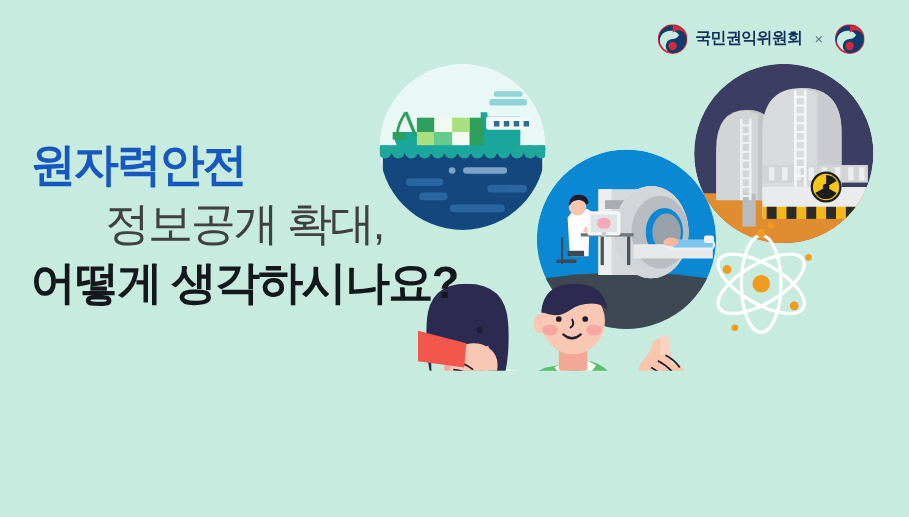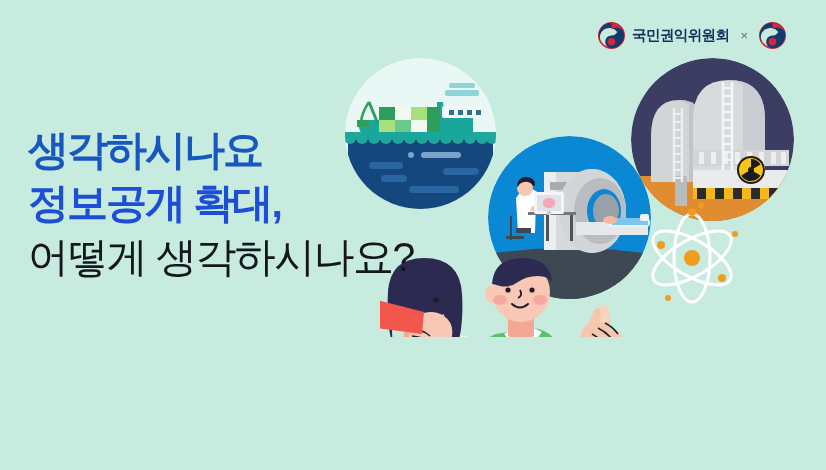--- a/index.html
+++ b/index.html
@@ -36,22 +36,22 @@
 
   
   .headline{
     position:absolute;left:28px;top:124px;z-index:30;
   }
   .hl{
     margin:0;white-space:nowrap;letter-spacing:-2.0px;
     line-height:1.30;
   }
   .hl1{font-size:41px;font-weight:800;color:#1657c0;}
-  .hl2{font-size:41px;font-weight:700;color:#1d4ed8;}
-  .hl3{font-size:41px;font-weight:400;color:#14171c;letter-spacing:-1.6px;}
+  .hl2{font-size:41px;font-weight:400;color:#404040;text-align:center;}
+  .hl3{font-size:41px;font-weight:700;color:#14171c;letter-spacing:-1.6px;}
 
   
   .circ{position:absolute;border-radius:50%;overflow:hidden;z-index:10;}
   #circle-ship{left:345px;top:58px;width:151px;height:151px;}
   #circle-plant{left:631px;top:58px;width:163px;height:163px;}
   #circle-mri{left:488px;top:136px;width:163px;height:163px;z-index:12;}
 
   
   #people{position:absolute;left:380px;top:258px;width:446px;height:212px;z-index:20;}
   #atom{position:absolute;left:622px;top:196px;width:152px;height:112px;z-index:14;}
@@ -82,21 +82,21 @@
         <path d="M32 2 A30 30 0 0 1 32 62 A15 15 0 0 1 32 32 A15 15 0 0 0 32 2 Z" fill="#123a6d"></path>
         <path d="M32 2 A30 30 0 0 0 8 50 A22 22 0 0 1 46 24 A14 14 0 0 0 32 2 Z" fill="#123a6d"></path>
         <circle cx="32" cy="47" r="9" fill="#d2293c"></circle>
         <path d="M32 2 A30 30 0 0 1 62 32 A18 18 0 0 0 32 18 Z" fill="#d2293c"></path>
       </svg>
     </div>
 
   </div>
 
   <div class="headline">
-    <p class="hl hl1">생각하시나요</p>
+    <p class="hl hl1">원자력안전</p>
     <p class="hl hl2">정보공개 확대,</p>
     <p class="hl hl3">어떻게 생각하시나요?</p>
   </div>
 
   <div class="circ" id="circle-ship">
     <svg viewBox="0 0 151 151" width="151" height="151">
       <circle cx="75.5" cy="75.5" r="75.5" fill="#e9f8f5"></circle>
       <path d="M3 80 H148 V151 H3 Z" fill="#14477e"></path>
       <g fill="#1fa79b">
         <circle cx="5" cy="80" r="6"></circle>

